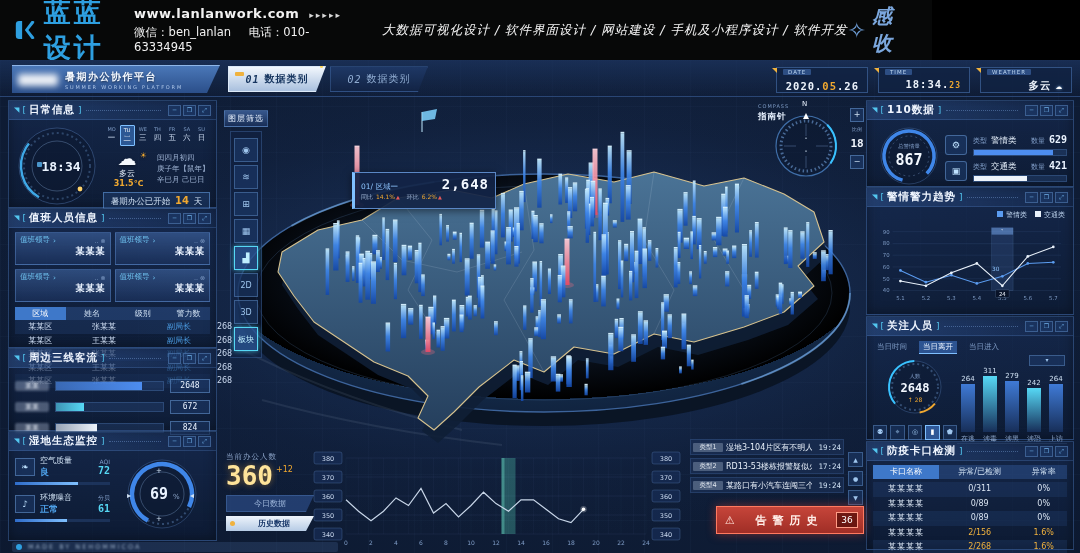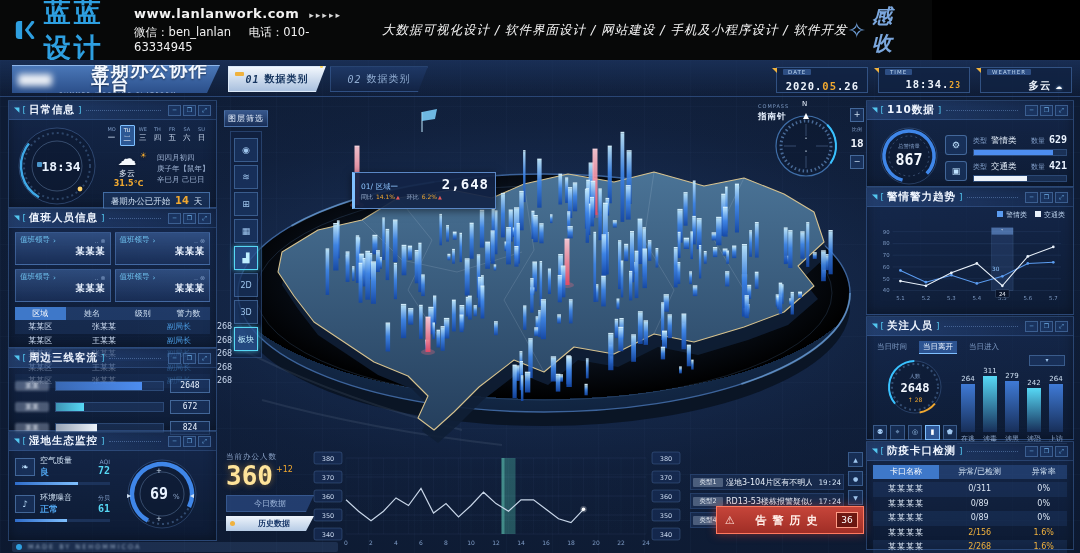--- a/index.html
+++ b/index.html
@@ -26,21 +26,21 @@
   .dash::before{content:"";position:absolute;inset:0;pointer-events:none;opacity:.25;
     background-image:linear-gradient(rgba(120,160,220,.12) 1px,transparent 1px),linear-gradient(90deg,rgba(120,160,220,.12) 1px,transparent 1px);
     background-size:46px 46px;}
   
   .topbar{position:absolute;left:0;top:0;width:100%;height:36px;border-bottom:1px solid rgba(90,140,210,.25);
     background:linear-gradient(180deg,rgba(30,55,100,.65),rgba(14,28,55,.2));}
   .title-plate{position:absolute;left:12px;top:5px;width:202px;height:27px;display:flex;align-items:center;
     background:linear-gradient(180deg,#4a77b8,#2b4f8a);border-top:1px solid #8fb6e8;
     clip-path:polygon(0 0,100% 0,calc(100% - 13px) 100%,0 100%);padding-left:6px;}
   .blur-logo{width:40px;height:12px;background:rgba(255,255,255,.9);border-radius:2px;filter:blur(3px);margin-right:7px;}
-  .tp-title{font-size:18px;font-weight:bold;color:#f3f8ff;letter-spacing:1.5px;line-height:14px;text-shadow:0 1px 2px rgba(0,0,0,.5);margin-left:32px;}
+  .tp-title{font-size:10px;font-weight:bold;color:#f3f8ff;letter-spacing:1.5px;line-height:14px;text-shadow:0 1px 2px rgba(0,0,0,.5);}
   .tp-sub{font-size:5px;color:#aec6e8;letter-spacing:1.8px;filter:blur(.4px);}
   .tabs{position:absolute;left:228px;top:6px;display:flex;}
   .ttab{position:relative;width:96px;height:24px;margin-right:4px;display:flex;align-items:center;justify-content:center;
     background:linear-gradient(180deg,rgba(32,58,105,.85),rgba(18,36,70,.85));border:1px solid rgba(90,140,210,.3);
     color:#8fabd0;font-size:10px;letter-spacing:1px;cursor:pointer;clip-path:polygon(0 0,100% 0,calc(100% - 10px) 100%,0 100%);}
   .ttab .tnum{font-family:"DejaVu Sans Mono",monospace;font-style:italic;margin-right:5px;font-size:10px;}
   .ttab.active{background:linear-gradient(180deg,#f2f7fd,#a9c0de);color:#16355f;font-weight:bold;border-color:#dce9f8;}
   .ttab.active::before{content:"";position:absolute;left:6px;top:5px;width:9px;height:4px;background:#f0b23e;border-radius:1px;}
   .ttab.active::after{content:"";position:absolute;right:2px;top:-2px;width:3px;height:3px;background:#ffd75e;border-radius:50%;}
   .plates{position:absolute;right:8px;top:7px;display:flex;gap:10px;}
@@ -211,21 +211,21 @@
   .onum{display:flex;align-items:flex-start;margin:1px 0 6px;}
   .obig{font-size:26px;font-weight:bold;color:#ffe49a;font-family:"DejaVu Sans Mono",monospace;line-height:26px;
     text-shadow:0 0 6px rgba(240,170,60,.5);}
   .odelta{font-size:8px;color:#f0a830;margin-left:3px;margin-top:2px;}
   .obtn{height:15px;line-height:15px;text-align:center;font-size:8px;margin-top:4px;cursor:pointer;
     clip-path:polygon(0 0,100% 0,calc(100% - 8px) 100%,0 100%);}
   .obtn.dark{background:rgba(40,70,125,.8);color:#9fb8dc;border:1px solid rgba(100,150,220,.3);}
   .obtn.light{background:linear-gradient(180deg,#eef4fb,#b6cbe5);color:#1c3a6b;font-weight:bold;position:relative;padding-left:8px;}
   .odot{position:absolute;left:4px;top:5px;width:5px;height:5px;border-radius:50%;background:#f0b23e;}
   
-  .alerts{position:absolute;left:690px;top:414px;width:154px;}
+  .alerts{position:absolute;left:690px;top:379px;width:154px;}
   .arow{display:grid;grid-template-columns:30px 1fr 26px;gap:3px;align-items:center;height:14px;margin-bottom:3px;
     background:rgba(28,50,90,.6);border:1px solid rgba(90,140,210,.2);padding:0 2px;cursor:pointer;}
   .atag{font-size:6.5px;color:#dfe6ee;background:rgba(140,158,185,.45);border-radius:1px;text-align:center;filter:blur(.7px);}
   .atext{font-size:8px;color:#e8f0fa;white-space:nowrap;overflow:hidden;}
   .atime{font-size:7.5px;color:#cfe0f2;text-align:right;font-family:"DejaVu Sans Mono",monospace;}
   .ascroll{position:absolute;left:848px;top:392px;width:13px;}
   .ascroll span{display:block;width:13px;height:13px;line-height:13px;text-align:center;font-size:6px;color:#9fc6ee;
     border:1px solid rgba(110,160,220,.4);background:rgba(30,60,110,.55);margin-bottom:4px;cursor:pointer;}
   .alert-banner{position:absolute;left:716px;top:446px;width:146px;height:26px;display:flex;align-items:center;cursor:pointer;
     background:linear-gradient(180deg,#c6453a,#a02e26);border:1px solid #ff7a60;box-shadow:0 0 10px rgba(220,70,50,.5);}

